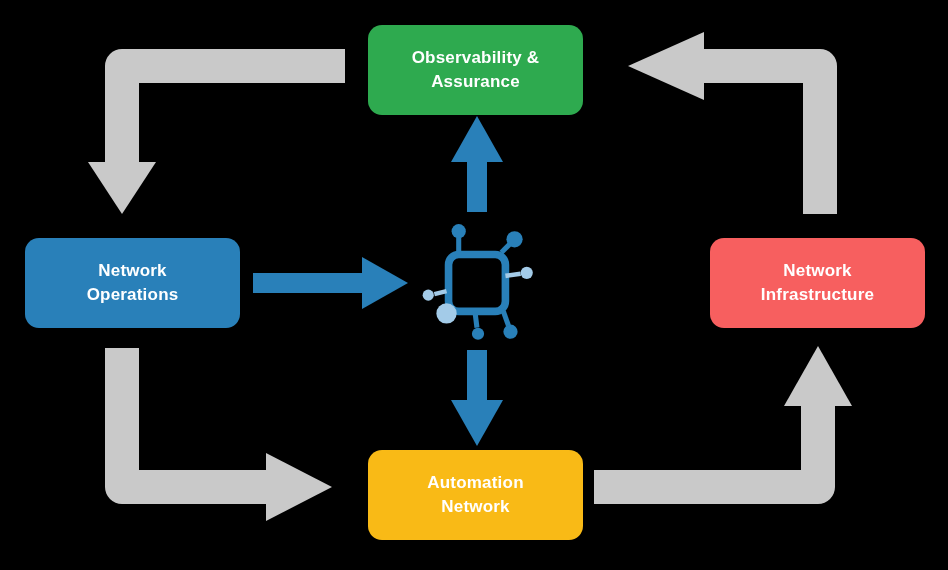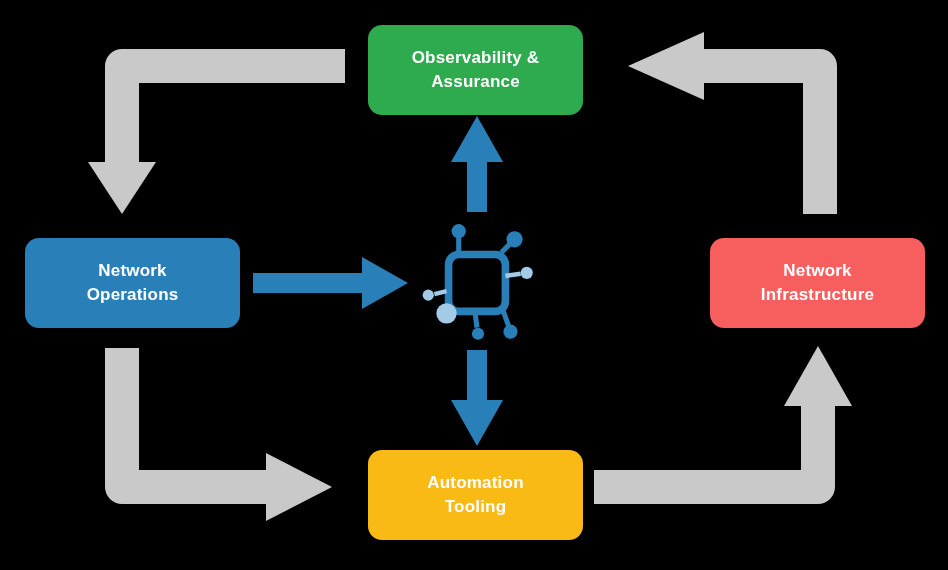--- a/index.html
+++ b/index.html
@@ -156,16 +156,16 @@
 Operations</span>
   </div>
 
   <div class="node node-infrastructure" style="background-color: rgb(247, 95, 95);">
     <span class="label">Network
 Infrastructure</span>
   </div>
 
   <div class="node node-automation" style="background-color: rgb(249, 186, 22);">
     <span class="label">Automation
-Tooling</span>
+Network</span>
   </div>
 
 </div>
 
 </body></html>

